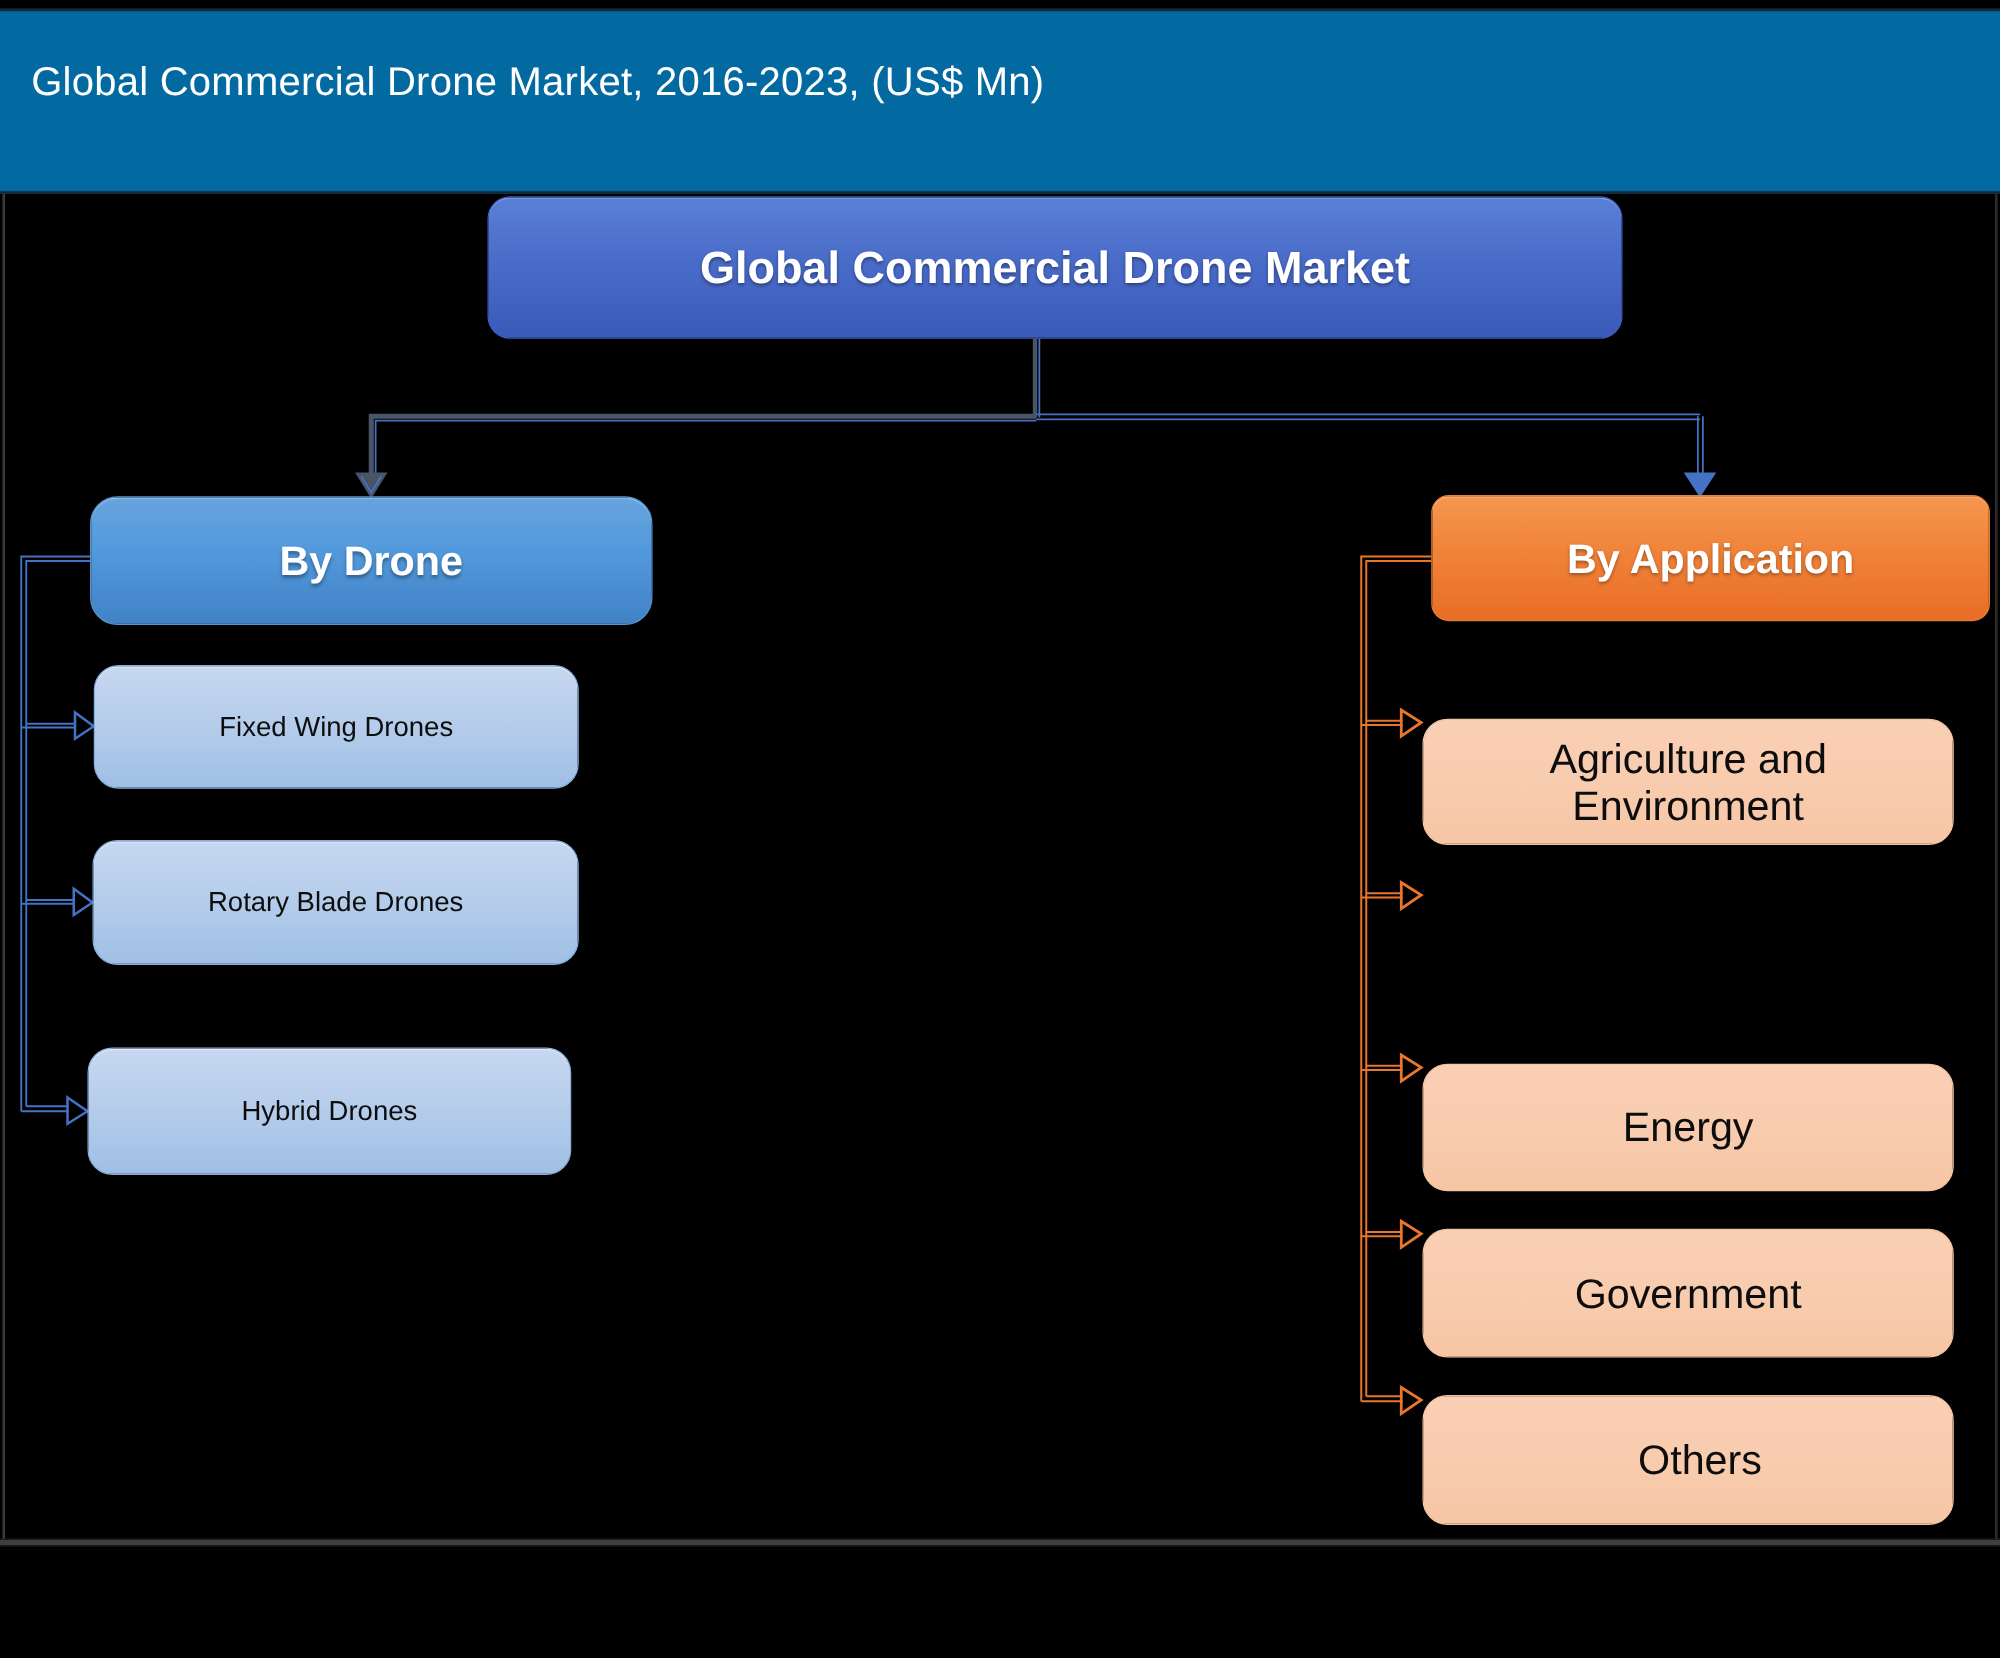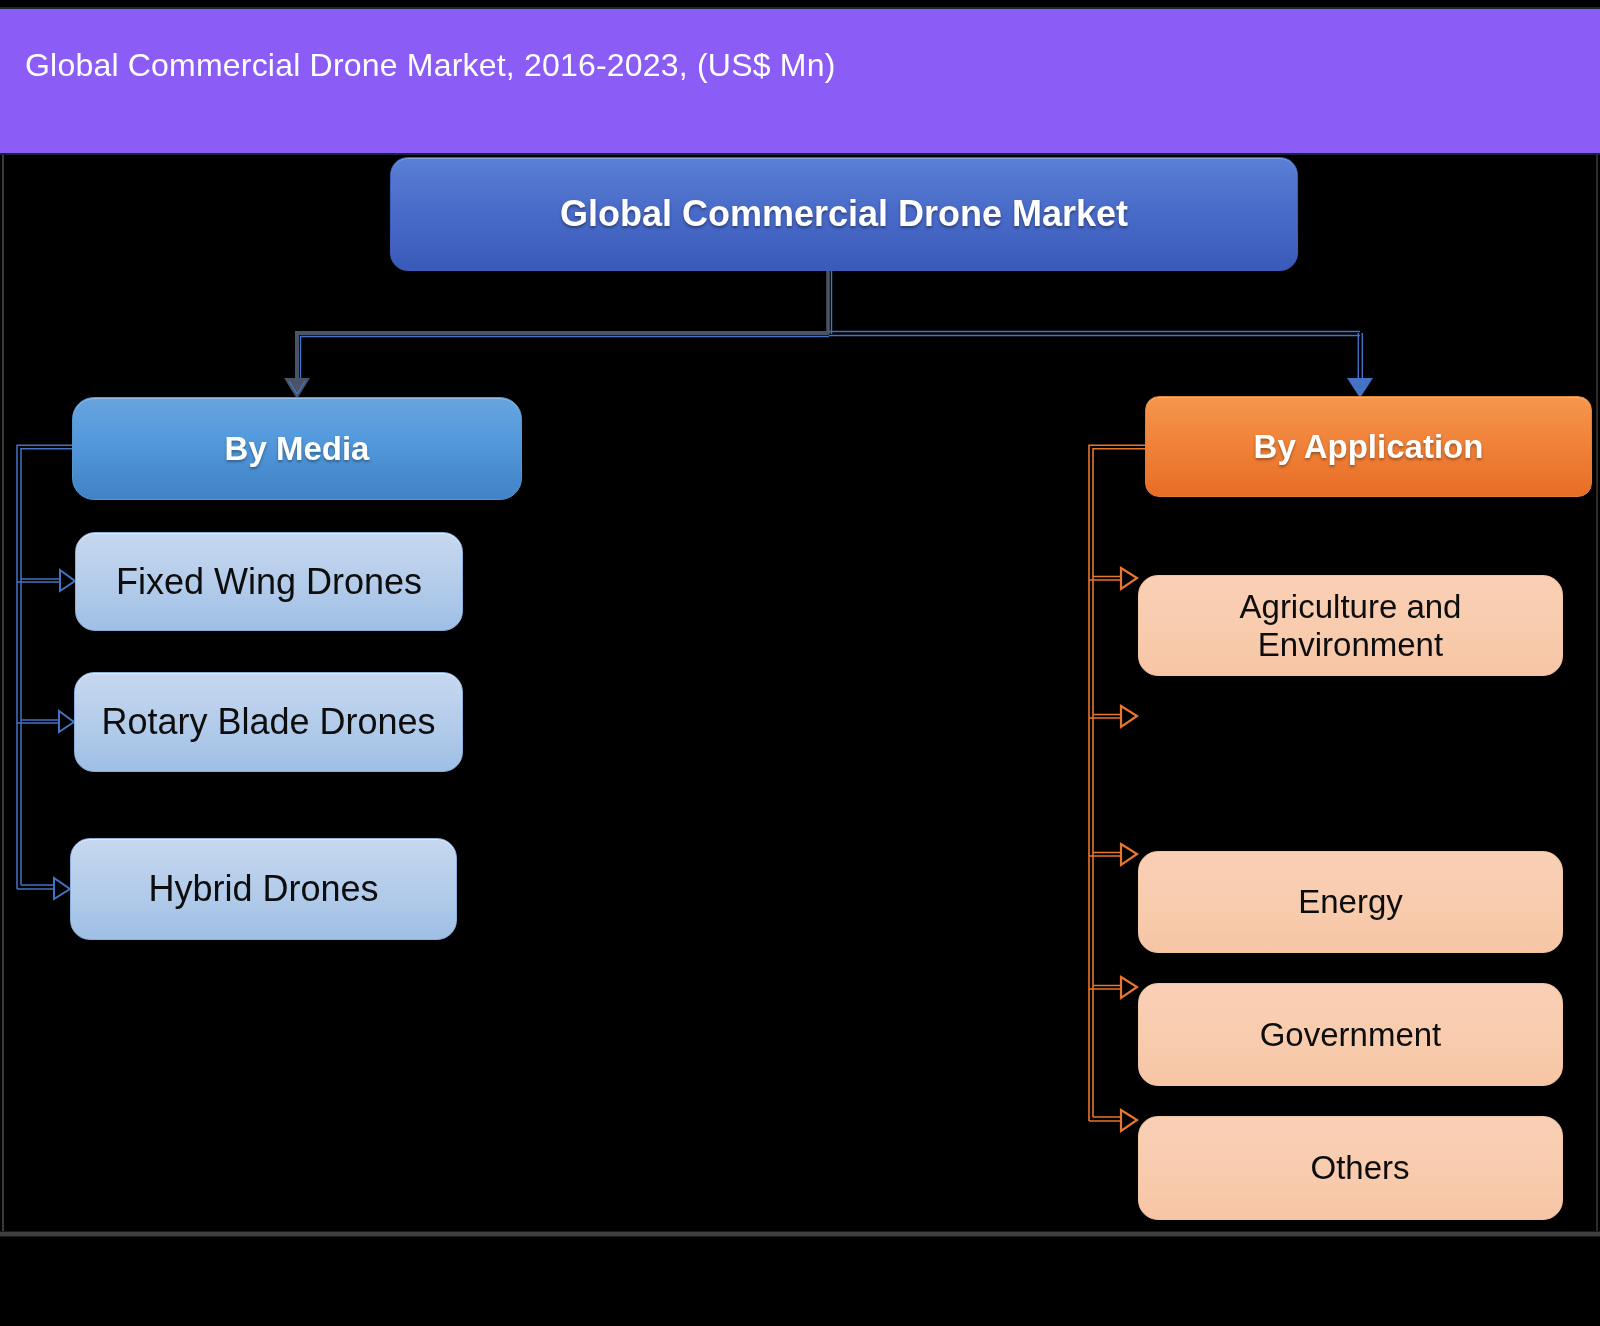--- a/index.html
+++ b/index.html
@@ -6,21 +6,21 @@
   .page{
     position:relative;
     width:1600px;height:1326px;
     background:#000;
     font-family:"Liberation Sans", sans-serif;
     overflow:hidden;
   }
   
   .header-band{
     position:absolute;left:0;top:7px;width:1600px;height:148px;
-    background:#8b5cf6;
+    background:#0369a1;
     border-top:2px solid #13293a;
     border-bottom:2px solid #13293a;
     box-sizing:border-box;
   }
   .header-title{
     position:absolute;left:25px;top:38px;
     color:#ffffff;font-size:32px;letter-spacing:.2px;
     white-space:nowrap;
   }
   
@@ -58,21 +58,21 @@
     box-shadow:inset 0 1px 0 rgba(255,255,255,.3);
     color:#fff;font-size:33px;font-weight:bold;
     text-shadow:0 2px 3px rgba(0,0,0,.35);
   }
   
   .type-item{
     border-radius:20px;
     background:linear-gradient(180deg,#c7d8ef 0%,#b2cbea 55%,#9fbfe5 100%);
     border:1px solid #88afdb;
     box-shadow:inset 0 1px 0 rgba(255,255,255,.5);
-    color:#0d0d0d;font-size:36px;
+    color:#0d0d0d;font-size:22px;
   }
   .app-item{
     border-radius:20px;
     background:linear-gradient(180deg,#f9cfb5 0%,#f8cbad 60%,#f6c5a4 100%);
     border:1px solid #f3c59f;
     color:#0d0d0d;font-size:33px;margin-top:48px;
   }
   .pos-fixed   {left:75px;  top:532px; width:388px; height:99px;}
   .pos-rotary  {left:74px;  top:672px; width:389px; height:100px;}
   .pos-hybrid  {left:70px;  top:838px; width:387px; height:102px;}
@@ -144,21 +144,21 @@
       <path d="M1089 1121 H1122 M1093 1117 H1122" stroke="#E8762C" stroke-width="1.6" fill="none"></path>
       <path d="M1121 1110 L1137 1120 L1121 1131 Z" stroke="#E8762C" stroke-width="2.2" fill="none"></path>
     </g>
   </svg>
 
   <div class="node root-box">
     <span class="label">Global Commercial Drone Market</span>
   </div>
 
   <div class="node type-box">
-    <span class="label">By Media</span>
+    <span class="label">By Drone</span>
   </div>
   <div class="node app-box">
     <span class="label">By Application</span>
   </div>
 
   <div class="node type-item pos-fixed">
     <span class="label">Fixed Wing Drones</span>
   </div>
   <div class="node type-item pos-rotary">
     <span class="label">Rotary Blade Drones</span>

